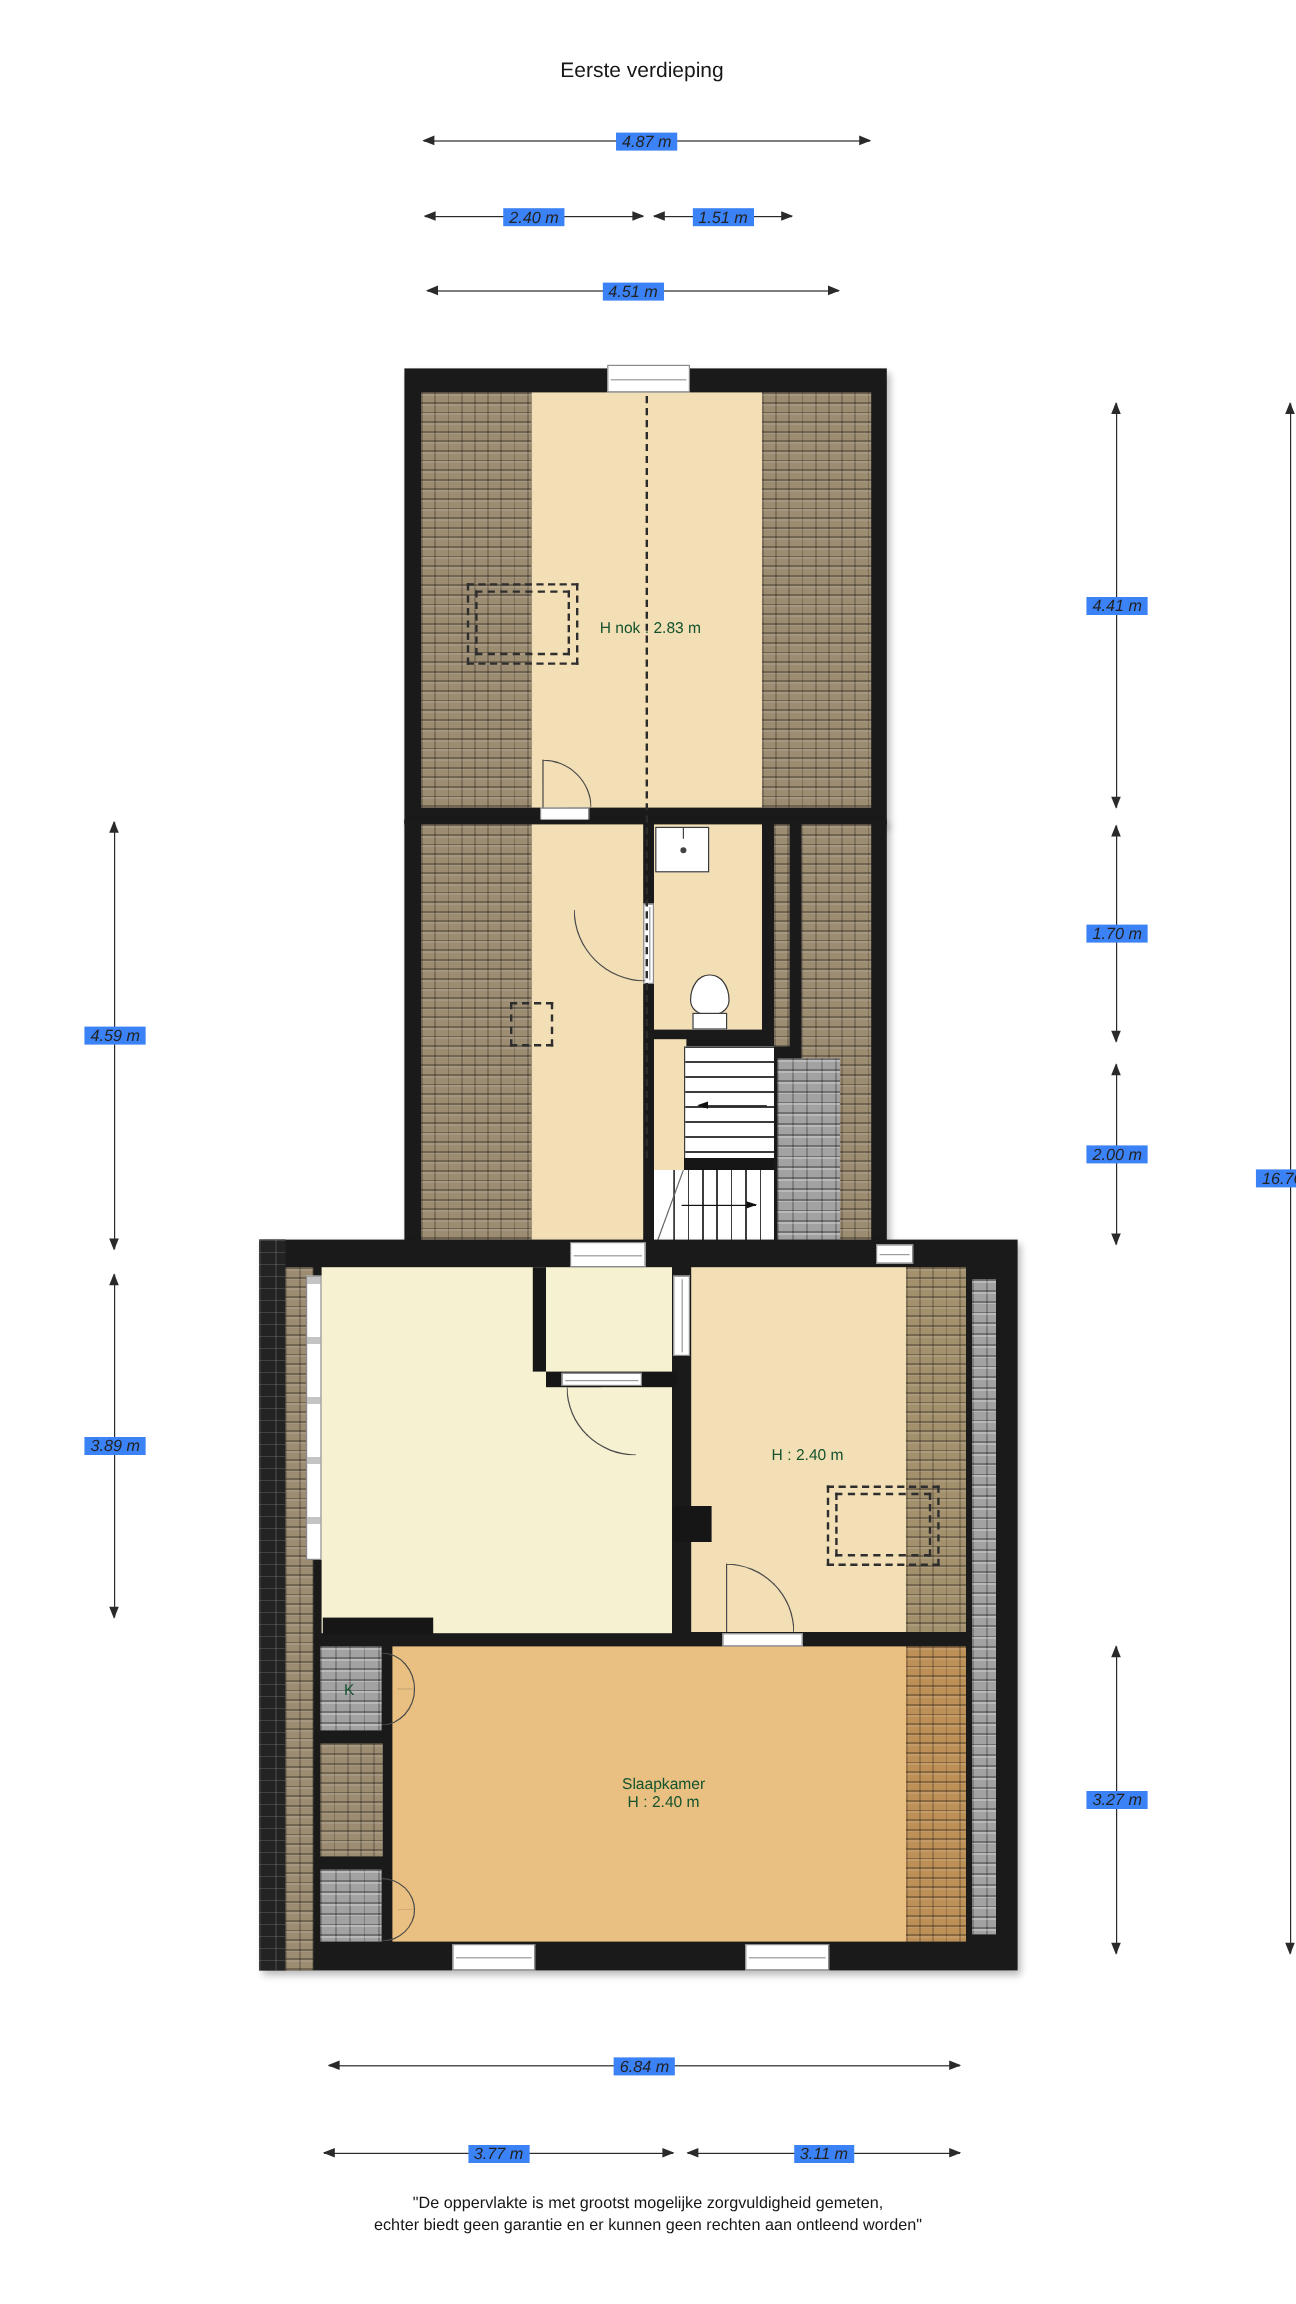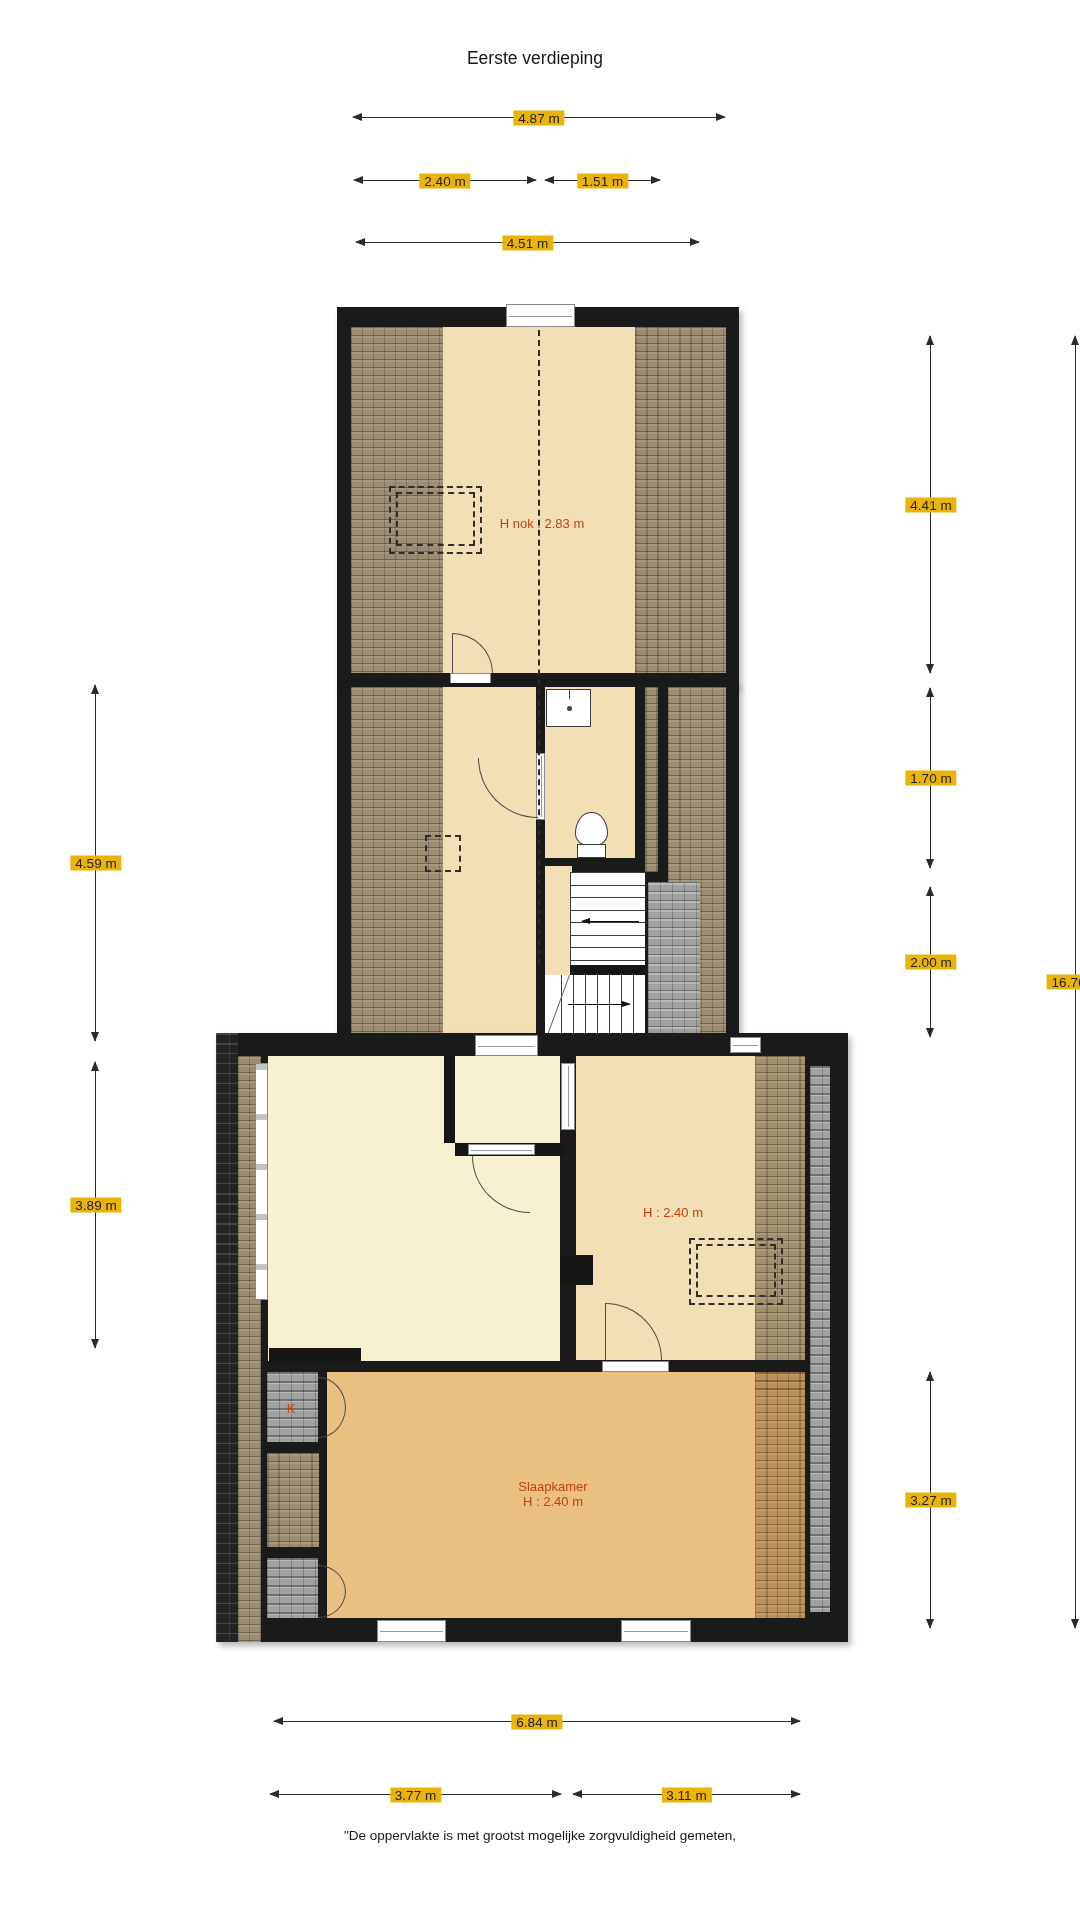--- a/index.html
+++ b/index.html
@@ -11,21 +11,21 @@
   .dim-h::before{content:"";position:absolute;left:-1px;top:-5px;border-top:4.2px solid transparent;
     border-bottom:4.2px solid transparent;border-right:10px solid #2a2a2a;}
   .dim-h::after{content:"";position:absolute;right:-1px;top:-5px;border-top:4.2px solid transparent;
     border-bottom:4.2px solid transparent;border-left:10px solid #2a2a2a;}
   .dim-v{position:absolute;width:0;border-left:1.3px solid #2a2a2a;}
   .dim-v::before{content:"";position:absolute;top:-1px;left:-5px;border-left:4.2px solid transparent;
     border-right:4.2px solid transparent;border-bottom:10px solid #2a2a2a;}
   .dim-v::after{content:"";position:absolute;bottom:-1px;left:-5px;border-left:4.2px solid transparent;
     border-right:4.2px solid transparent;border-top:10px solid #2a2a2a;}
   .dim-label{position:absolute;left:50%;top:50%;transform:translate(-50%,-50%);
-    background:#eab308;padding:0 5px;font-size:13.5px;white-space:nowrap;color:#222;}
+    background:#3b82f6;padding:0 5px;font-size:13.5px;white-space:nowrap;color:#222;font-style:italic;}
   
   .wall{background:#161616;}
   .underlay{background:#1a1a1a;box-shadow:3px 4px 6px rgba(0,0,0,.28);}
   .hatch{background-color:#9c8c72;
     background-image:repeating-linear-gradient(180deg,rgba(0,0,0,.28) 0 1.5px,rgba(255,255,255,.10) 1.5px 3px,transparent 3px 8px),
                      repeating-linear-gradient(90deg,rgba(0,0,0,.20) 0 1.5px,transparent 1.5px 11px);}
   .dark-shingle{background-color:#232323;
     background-image:repeating-linear-gradient(180deg,rgba(255,255,255,.14) 0 1.5px,transparent 1.5px 10px),
                      repeating-linear-gradient(90deg,rgba(255,255,255,.10) 0 1.5px,transparent 1.5px 13px);}
   .gray-shingle{background-color:#a2a2a2;
@@ -35,21 +35,21 @@
   .floor-yellow{background:#f6f2d1;}
   .floor-orange{background:#e9c081;}
   .win{position:absolute;background:#fff;border:1px solid #8a8a8a;box-sizing:border-box;}
   .win.h::after{content:"";position:absolute;left:2px;right:2px;top:50%;height:1.3px;background:#9a9a9a;}
   .win.v::after{content:"";position:absolute;top:2px;bottom:2px;left:50%;width:1.3px;background:#9a9a9a;}
   .winband{position:absolute;background:#fff;border:1px solid #8a8a8a;box-sizing:border-box;
     background-image:repeating-linear-gradient(180deg,#c4c4c4 0 6px,transparent 6px 50px);}
   .dashrect{position:absolute;border:2px dashed #2e2e2e;box-sizing:border-box;}
   .ridge{position:absolute;width:0;border-left:2px dashed #2b2b2b;}
   .arc{position:absolute;box-sizing:border-box;}
-  .plan-label{position:absolute;transform:translate(-50%,-50%);font-size:13px;color:#c2410c;
+  .plan-label{position:absolute;transform:translate(-50%,-50%);font-size:13px;color:#14532d;
     white-space:nowrap;text-align:center;}
   .leaf-v{position:absolute;width:1.4px;background:#4a4a4a;}
   .stair{position:absolute;background:#fff;box-sizing:border-box;}
   .stair.up{background-image:repeating-linear-gradient(180deg,#3c3c3c 0 1.3px,transparent 1.3px 12.5px);}
   .stair.low{background-image:repeating-linear-gradient(90deg,#3c3c3c 0 1.3px,transparent 1.3px 12px);}
   .sarrow{position:absolute;height:0;border-top:1.5px solid #101010;}
   .sarrow.left::before{content:"";position:absolute;left:-1px;top:-4.5px;border-top:3.8px solid transparent;
     border-bottom:3.8px solid transparent;border-right:9px solid #101010;}
   .sarrow.right::after{content:"";position:absolute;right:-1px;top:-4.5px;border-top:3.8px solid transparent;
     border-bottom:3.8px solid transparent;border-left:9px solid #101010;}
@@ -202,15 +202,16 @@
   <div class="abs hatch" style="left:219px;top:1453px;width:52px;height:94px;"></div>
   <div class="abs gray-shingle" style="left:219px;top:1558px;width:51px;height:60px;"></div>
   <div class="arc" style="left:270px;top:1565px;width:28px;height:27px;border-top:1.2px solid #4a4a4a;border-right:1.2px solid #4a4a4a;border-radius:0 100% 0 0;"></div>
   <div class="arc" style="left:270px;top:1591px;width:28px;height:27px;border-bottom:1.2px solid #4a4a4a;border-right:1.2px solid #4a4a4a;border-radius:0 0 100% 0;"></div>
 
   <div class="win h" style="left:329px;top:1620px;width:69px;height:22px;"></div>
   <div class="win h" style="left:573px;top:1620px;width:70px;height:22px;"></div>
 
   <div id="disclaimer" style="left:72px;top:1827px;width:840px;">
     <div>"De oppervlakte is met grootst mogelijke zorgvuldigheid gemeten,</div>
+    <div>echter biedt geen garantie en er kunnen geen rechten aan ontleend worden"</div>
   </div>
 
 </div>
 
 </body></html>

